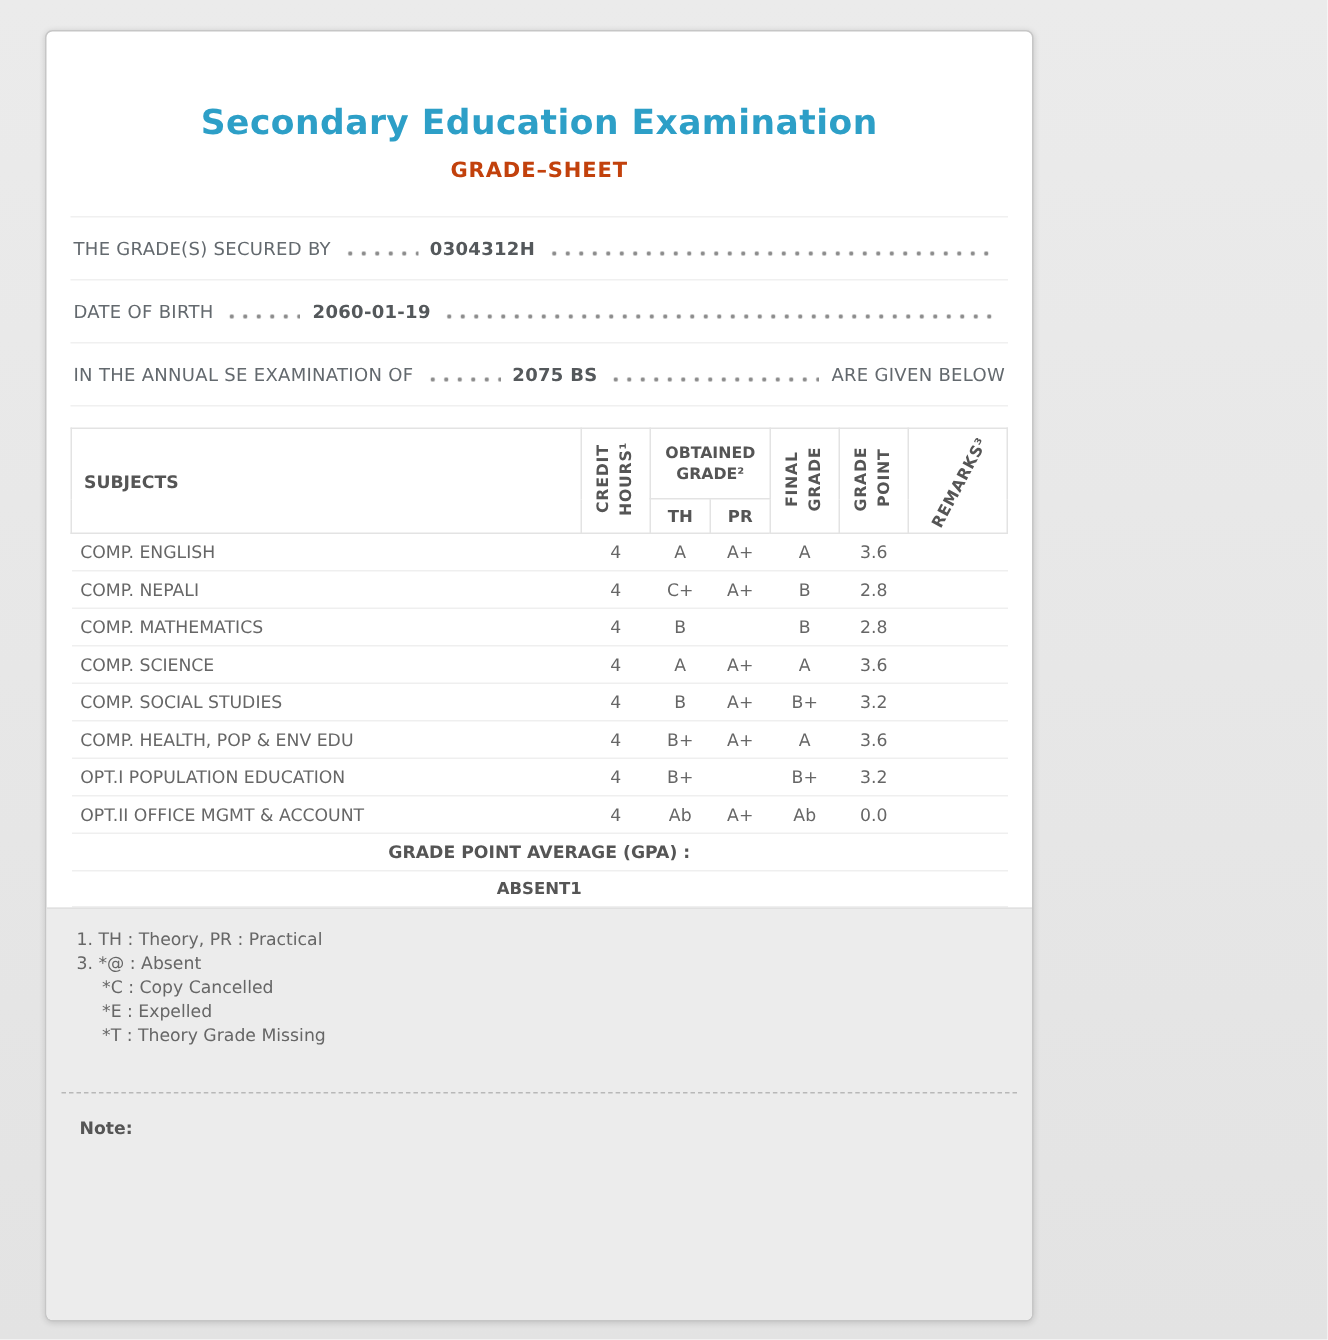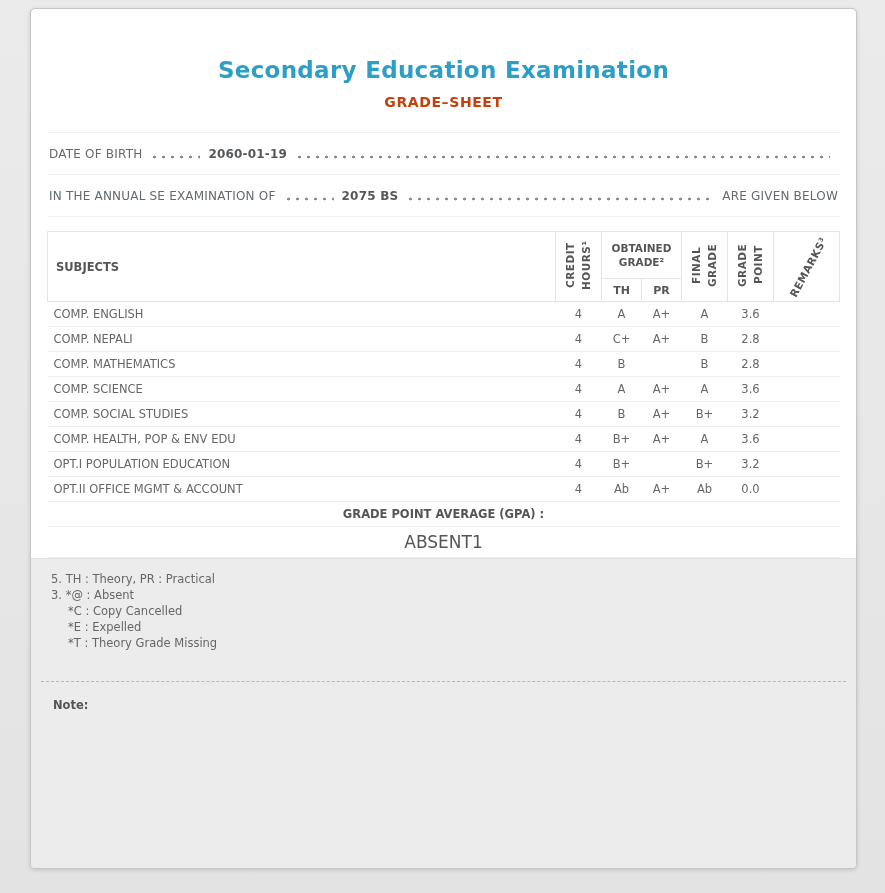--- a/index.html
+++ b/index.html
@@ -4,21 +4,21 @@
 <style>
   * { box-sizing: border-box; }
   html, body { margin: 0; padding: 0; }
   body {
     width: 885px; height: 893px; position: relative; overflow: hidden;
     background: linear-gradient(#ebebeb, #e3e3e3);
     font-family: "DejaVu Sans", "Liberation Sans", sans-serif;
     color: #666;
   }
   .card {
-    position: absolute; left: 30px; top: 8px; width: 827px; height: 861px;
+    position: absolute; left: 30px; top: 20px; width: 659px; height: 861px;
     background: #fff; border: 1px solid #c6c6c6; border-radius: 5px;
     box-shadow: 0 1px 4px rgba(0,0,0,.15);
     display: flex; flex-direction: column; overflow: hidden;
   }
   .card-main { padding: 0 16px; }
 
   .title {
     margin: 48px 0 0; text-align: center; color: #2d9fc7;
     font-size: 23px; font-weight: bold; letter-spacing: .3px;
   }
@@ -71,22 +71,22 @@
   .grade-table tbody td {
     border-bottom: 1px solid #efefef; padding: 5px; text-align: center;
     height: 23px; overflow: hidden; white-space: nowrap;
   }
   .grade-table tbody td.subject { text-align: left; padding-left: 6px; }
   .gpa-row td {
     text-align: right; font-weight: bold; color: #555;
     padding: 15px 4px; border-bottom: 1px solid #f2f2f2; font-size: 11.5px;
   }
   .absent-row td {
-    text-align: right; font-weight: normal; color: #555;
-    padding: 15px 4px 16px; font-size: 17px;
+    text-align: right; font-weight: bold; color: #555;
+    padding: 15px 4px 16px; font-size: 11px;
   }
 
   .card-footer {
     flex: 1; background: #ececec; border-top: 1px solid #e0e0e0;
     padding: 12px 20px 0; font-size: 11.5px; color: #666;
   }
   .fn-line { line-height: 16px; }
   .fn-sub { margin-left: 17px; }
   .dashes { border-top: 1px dashed #b8b8b8; margin: 30px -10px 0; height: 0; }
   .note { margin-top: 15px; padding: 0 2px; }
@@ -96,20 +96,26 @@
 </head>
 <body>
 
 <div class="card">
   <div class="card-main">
 
     <div class="title">Secondary Education Examination</div>
     <div class="subtitle">GRADE–SHEET</div>
 
     <div class="info">
+      <div class="info-row">
+        <span class="info-label">THE GRADE(S) SECURED BY</span>
+        <span class="dots dots-fixed"></span>
+        <span class="info-value">0304312H</span>
+        <span class="dots dots-grow"></span>
+      </div>
       <div class="info-row">
         <span class="info-label">DATE OF BIRTH</span>
         <span class="dots dots-fixed"></span>
         <span class="info-value">2060-01-19</span>
         <span class="dots dots-grow"></span>
       </div>
       <div class="info-row">
         <span class="info-label">IN THE ANNUAL SE EXAMINATION OF</span>
         <span class="dots dots-fixed"></span>
         <span class="info-value">2075 BS</span>
@@ -220,21 +226,21 @@
         </tr>
         <tr class="absent-row">
           <td colspan="7">ABSENT1</td>
         </tr>
       </tbody>
     </table>
   </div>
 
   <div class="card-footer">
     <div class="footnotes">
-      <div class="fn-line">5. TH : Theory, PR : Practical</div>
+      <div class="fn-line">1. TH : Theory, PR : Practical</div>
       <div class="fn-line">3. *@ : Absent</div>
       <div class="fn-line fn-sub">*C : Copy Cancelled</div>
       <div class="fn-line fn-sub">*E : Expelled</div>
       <div class="fn-line fn-sub">*T : Theory Grade Missing</div>
     </div>
     <div class="dashes"></div>
     <div class="note">
       <div class="note-label">Note:</div>
     </div>
   </div>

